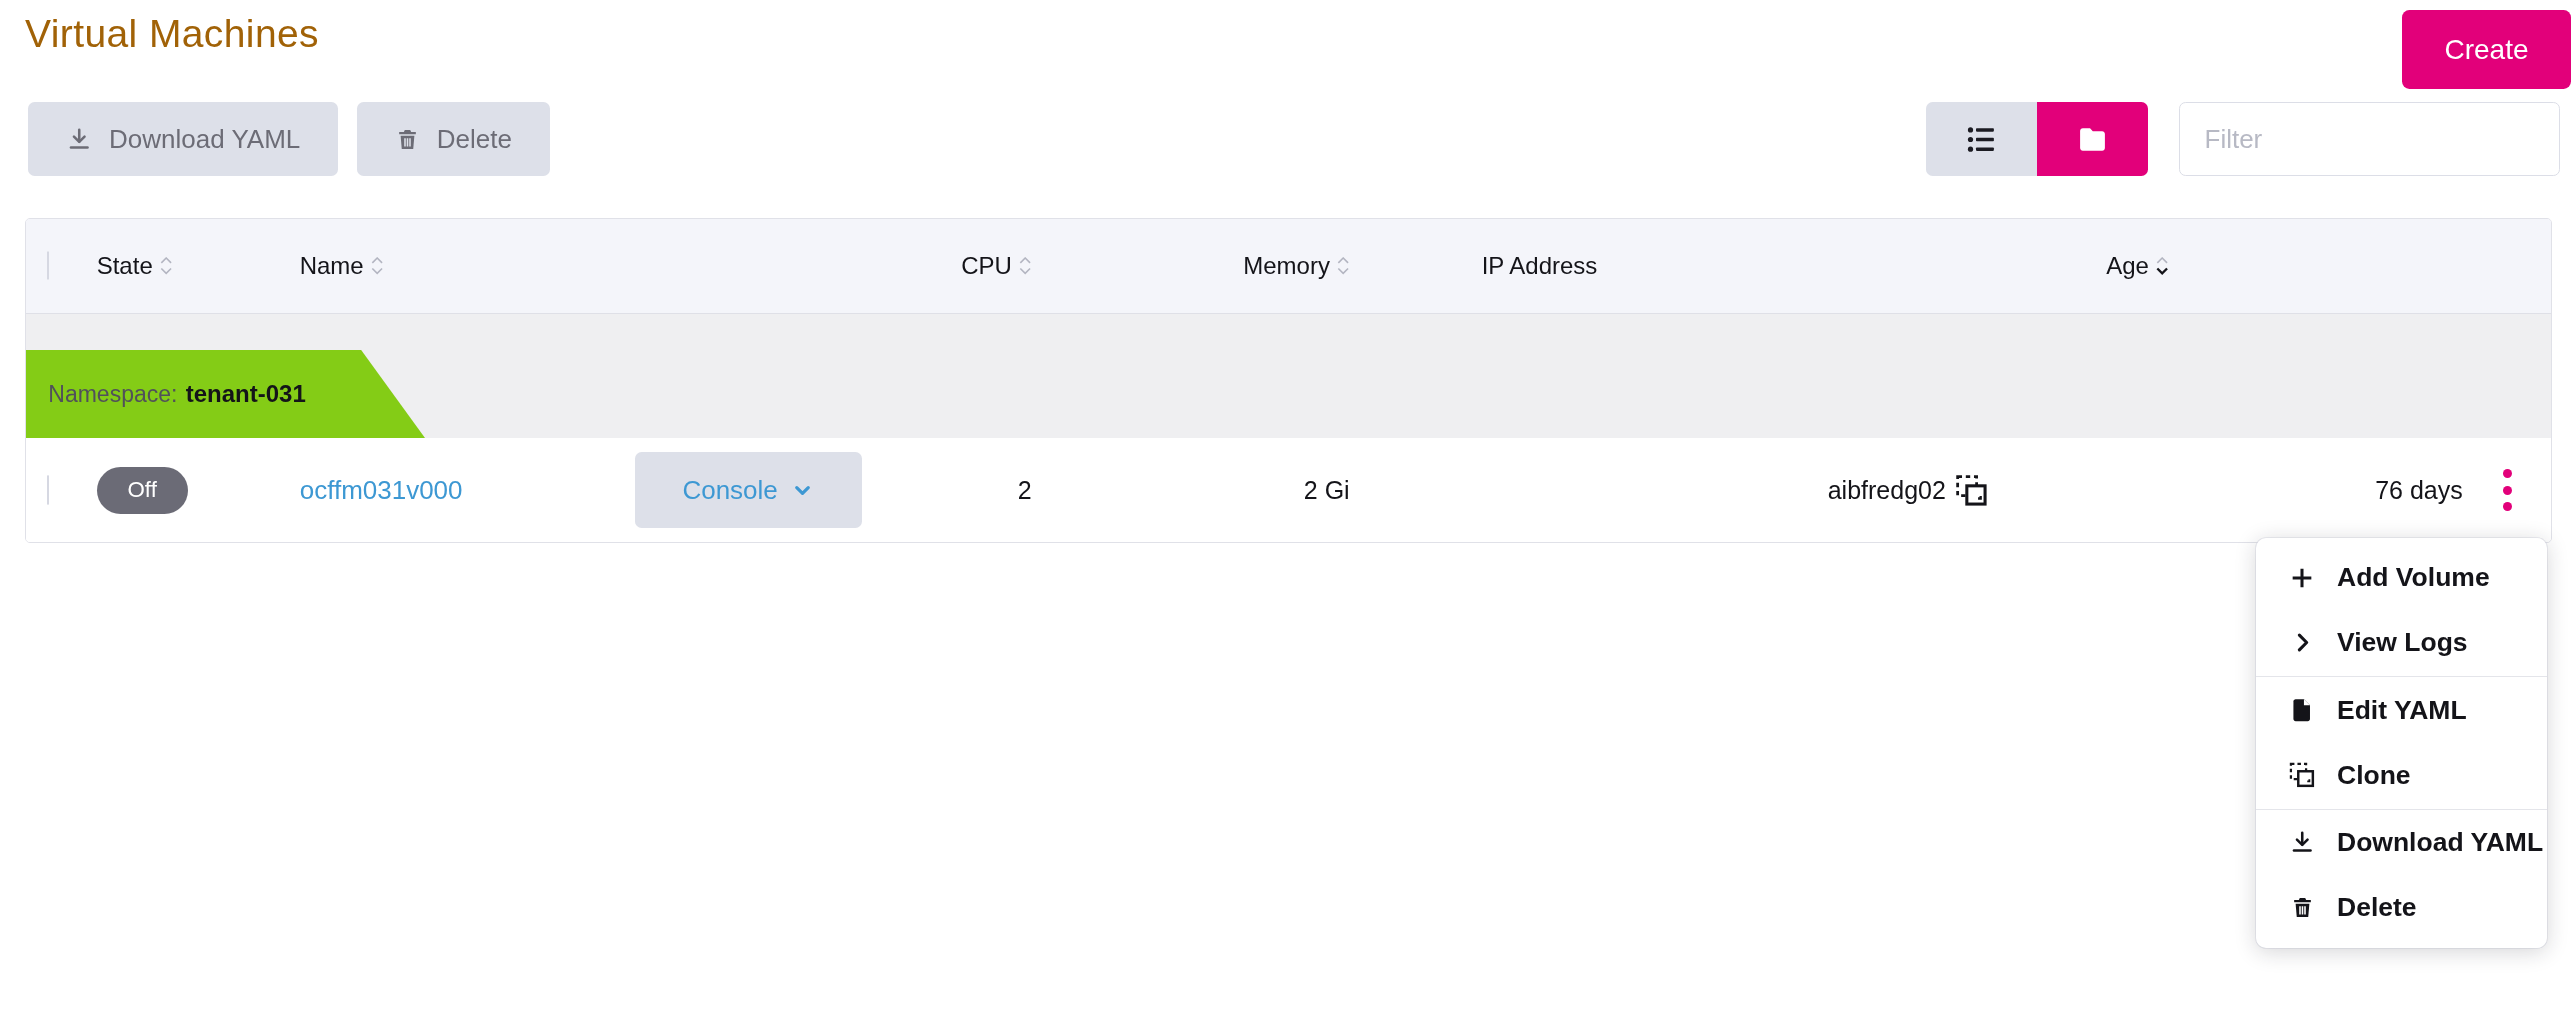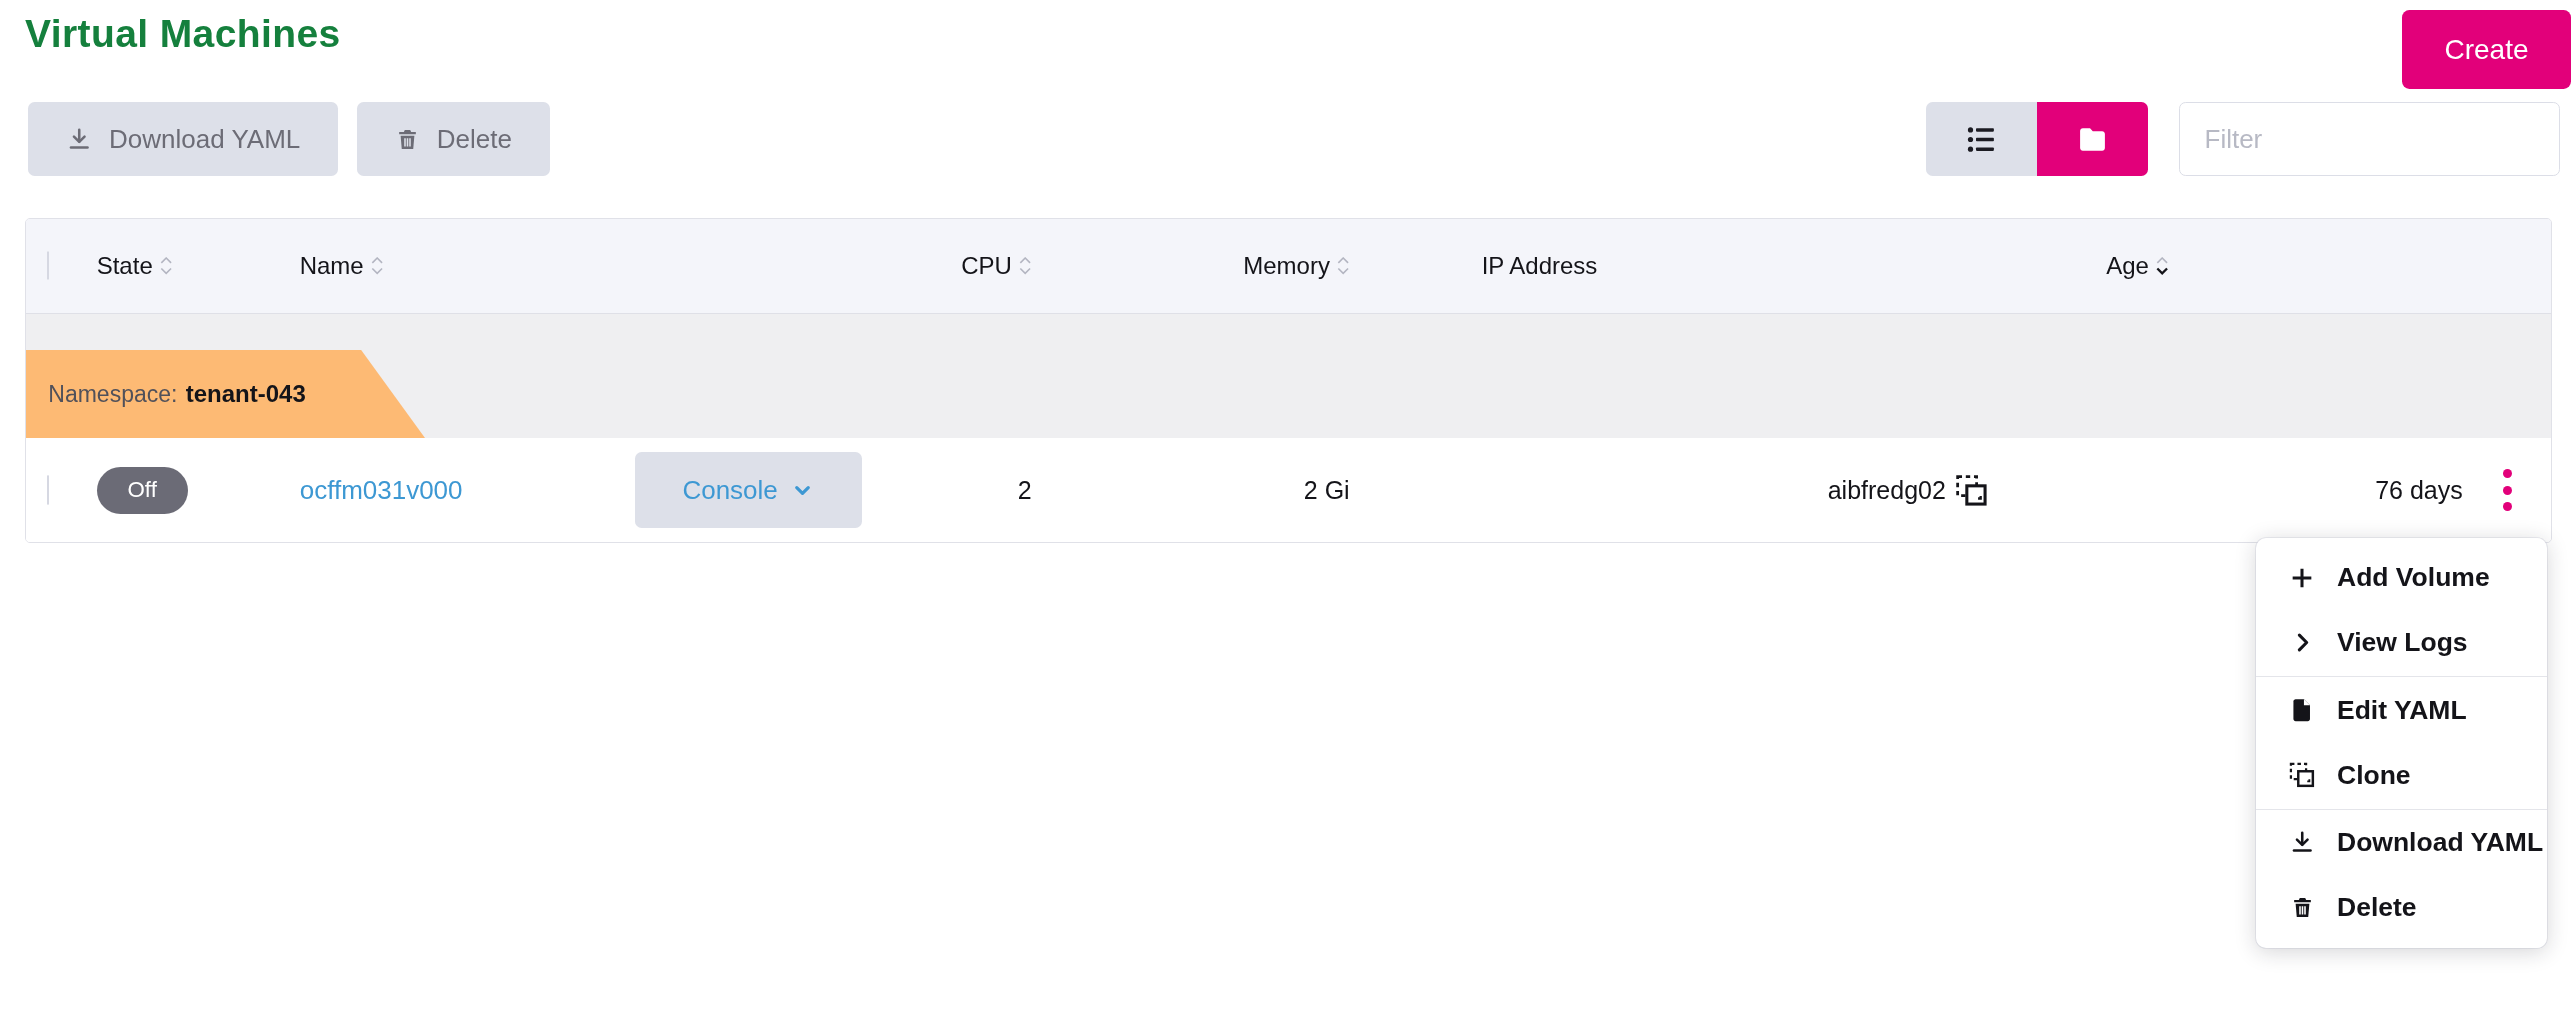--- a/index.html
+++ b/index.html
@@ -9,21 +9,21 @@
     background: #ffffff;
     color: #141419;
     position: relative;
     overflow: hidden;
   }
   .page { position: absolute; inset: 0; }
 
   
   .page-title {
     position: absolute; left: 25px; top: 11.6px;
-    font-size: 39px; font-weight: 700; color: #15803d; letter-spacing: 0.4px;
+    font-size: 39px; font-weight: 400; color: #a16207; letter-spacing: 0.4px;
   }
   .btn {
     display: inline-flex; align-items: center; justify-content: center;
     border: none; border-radius: 7.4px; cursor: pointer;
     font-family: "Liberation Sans", sans-serif;
   }
   .btn-create {
     position: absolute; right: 5px; top: 10px;
     width: 169px; height: 79px;
     background: #e2007a; color: #ffffff; font-size: 28px;
@@ -75,21 +75,21 @@
 
   .checkbox {
     width: 28px; height: 28px; border: 0.8px solid #d6d8e2; border-radius: 5.8px;
     background: #fff; cursor: pointer;
   }
 
   
   .group-band { position: relative; height: 124px; background: #efeff1; }
   .ns-tab {
     position: absolute; left: 0; bottom: 0; width: 399px; height: 88px;
-    background: #fdba74; clip-path: polygon(0 0, 84% 0, 100% 100%, 0 100%);
+    background: #84cc16; clip-path: polygon(0 0, 84% 0, 100% 100%, 0 100%);
     display: flex; align-items: center; padding-left: 22.3px;
     font-size: 23px; white-space: nowrap;
   }
   .ns-label { color: #51515a; }
   .ns-value { color: #141419; font-weight: 700; font-size: 24px; margin-left: 8.3px; }
 
   
   .badge-state {
     display: inline-flex; align-items: center; justify-content: center;
     min-width: 91px; height: 47px; padding: 0 23px;
@@ -242,21 +242,21 @@
               <path d="M1.5 1.5L7 7l5.5-5.5" fill="none" stroke="#141419" stroke-width="2.6"></path>
             </svg>
         </span>
       </div>
       <div></div>
     </div>
 
     <div class="group-band">
       <div class="ns-tab">
         <span class="ns-label">Namespace:</span>
-        <span class="ns-value">tenant-043</span>
+        <span class="ns-value">tenant-031</span>
       </div>
     </div>
 
     <div class="grid-row tbody">
       <div></div>
       <div><span class="checkbox"></span></div>
       <div>
         <span class="badge-state">Off</span>
       </div>
       <div>

